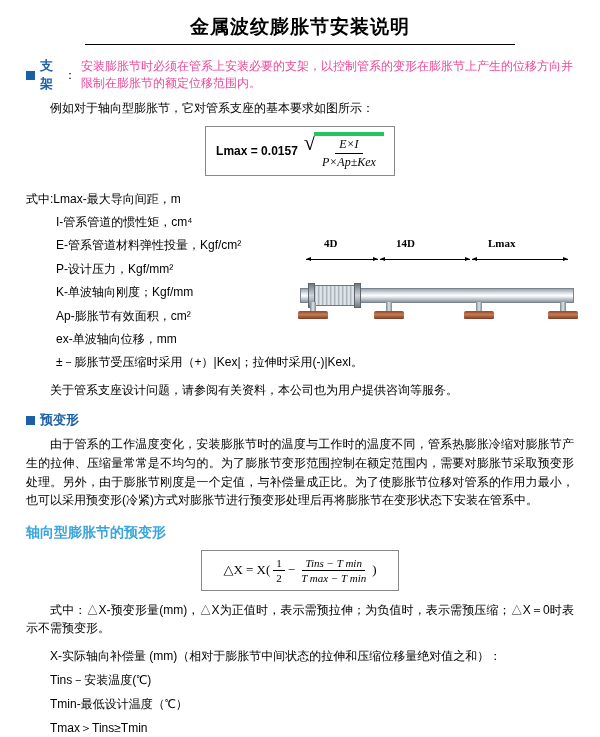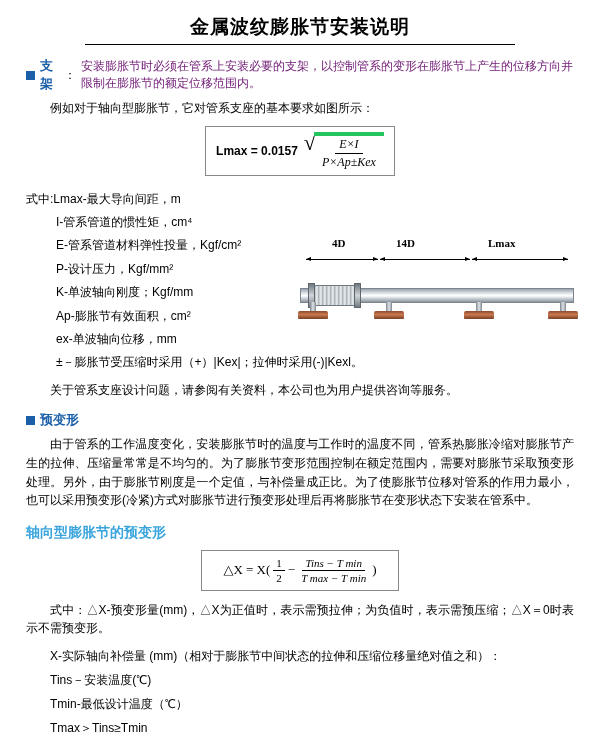--- a/index.html
+++ b/index.html
@@ -141,21 +141,21 @@
     margin-left: 0;
   }
   .dim-labels {
     position: relative;
     height: 16px;
     font-size: 11px;
     font-weight: bold;
     font-family: "Liberation Serif", serif;
   }
   .dim-labels span { position: absolute; top: 0; }
-  .dim-4d { left: 36px; }
+  .dim-4d { left: 28px; }
   .dim-14d { left: 100px; }
   .dim-lmax { left: 192px; }
   .dim-arrows {
     position: relative;
     height: 12px;
     margin-top: 1px;
   }
   .arrow-line {
     position: absolute;
     top: 5px;
@@ -286,21 +286,21 @@
 
   <div class="title">金属波纹膨胀节安装说明</div>
   <div class="title-rule"></div>
 
   <div class="body-wrap">
 
     <div class="sec-head">
       <span class="sq"></span>
       <span class="sec-head-text">支架</span>
       <span style="color:#000;font-weight:normal;font-size:12px;">：</span>
-      <span style="color:#701a75;font-weight:normal;font-size:12px;">安装膨胀节时必须在管系上安装必要的支架，以控制管系的变形在膨胀节上产生的位移方向并限制在膨胀节的额定位移范围内。</span>
+      <span style="color:#ec4899;font-weight:normal;font-size:12px;">安装膨胀节时必须在管系上安装必要的支架，以控制管系的变形在膨胀节上产生的位移方向并限制在膨胀节的额定位移范围内。</span>
     </div>
 
     <p class="para indent2">例如对于轴向型膨胀节，它对管系支座的基本要求如图所示：</p>
 
     <div class="formula-box">
       <div class="formula">
         <span class="lhs">Lmax = 0.0157</span>
         <span class="radical">
           <span class="sign">√</span>
           <span class="content">

